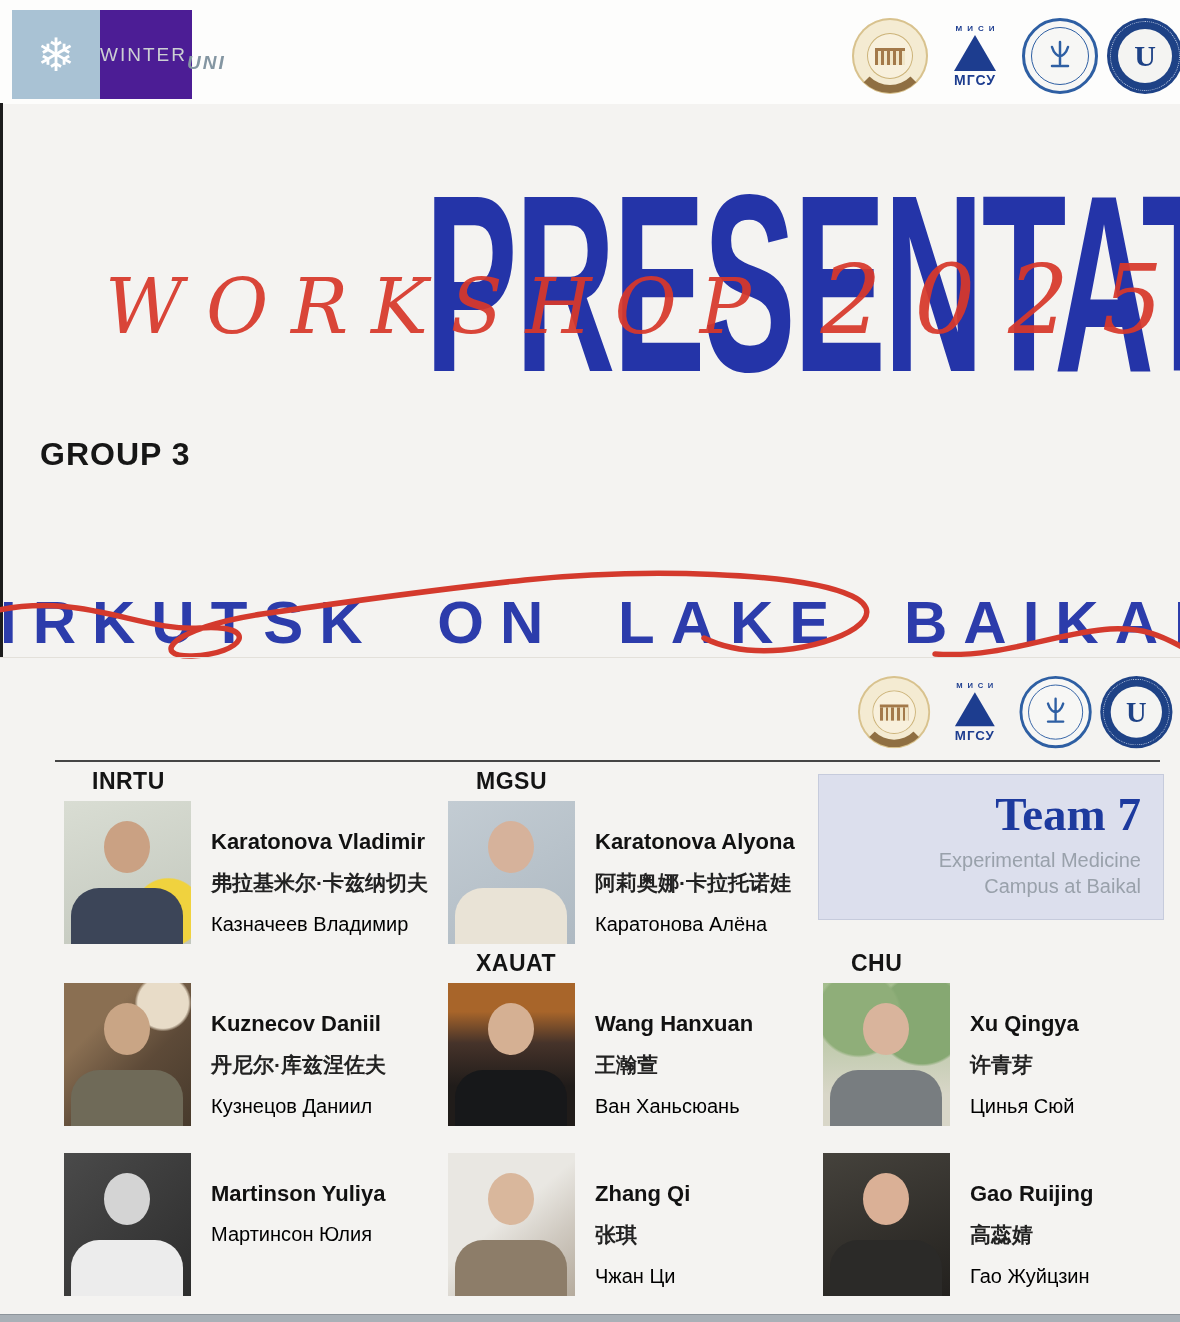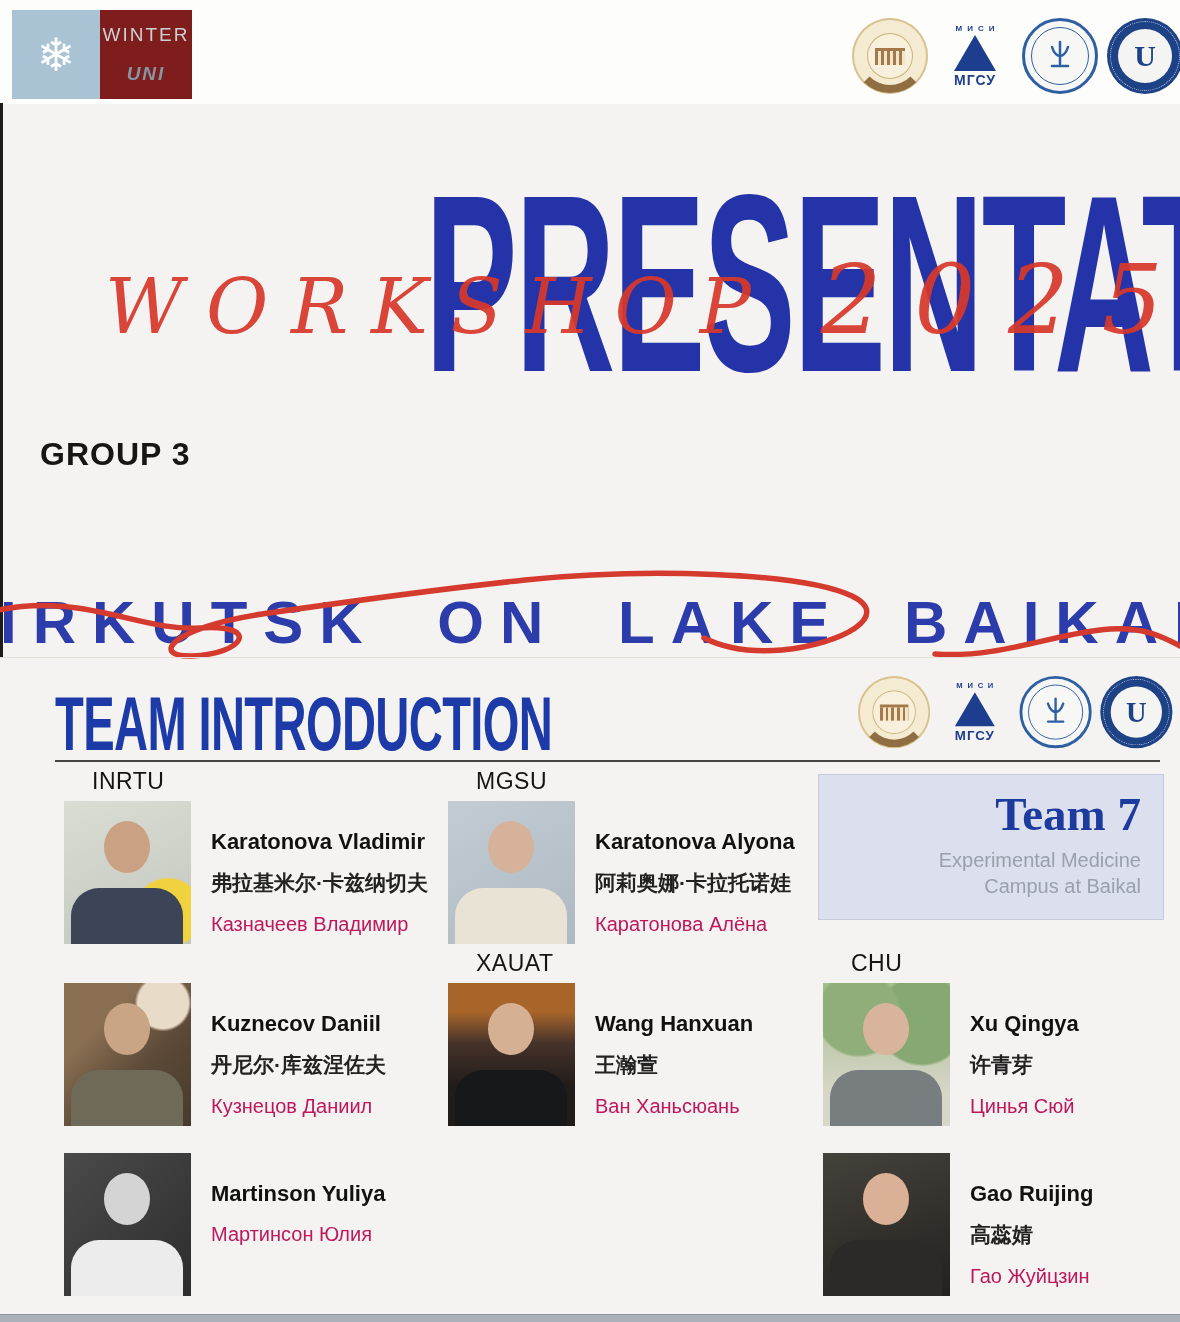--- a/index.html
+++ b/index.html
@@ -7,21 +7,21 @@
   #canvas { position:relative; width:1180px; height:1322px; background:#f4f3f1; overflow:hidden; margin:0 auto; }
 
   
   .top-white { position:absolute; left:0; top:0; width:1180px; height:104px; background:#fdfdfc; }
   .left-edge-line { position:absolute; left:0; top:103px; width:3px; height:554px; background:#1c1c1c; }
   .slide-seam { position:absolute; left:0; top:657px; width:1180px; height:1px; background:#e3e0da; }
 
   .winterlogo { position:absolute; left:12px; top:10px; display:flex; }
   .wl-left { width:88px; height:89px; background:#a9c2d4; display:flex; align-items:center; justify-content:center; }
   .wl-snow { font-size:46px; color:#ffffff; line-height:1; }
-  .wl-right { width:92px; height:89px; background:#7f1d1d; display:flex; flex-direction:column; align-items:center; justify-content:center; }
+  .wl-right { width:92px; height:89px; background:#4c1d95; display:flex; flex-direction:row; align-items:center; justify-content:flex-start; }
   .wl-winter { font-size:19px; font-weight:400; color:#ccd0d3; letter-spacing:2px; }
   .wl-uni { font-size:19px; font-weight:700; font-style:italic; color:#8496a2; letter-spacing:2px; margin-top:17px; }
 
   
   .unilogos { position:absolute; display:flex; gap:9px; align-items:center; }
   .unilogos-s1 { left:852px; top:18px; }
   .unilogos-s2 { left:858px; top:676px; transform:scale(0.95); transform-origin:top left; }
   .logo { width:76px; height:76px; flex:0 0 auto; position:relative; display:flex; align-items:center; justify-content:center; border-radius:50%; }
   .logo-xauat { background:#f4ebd2; box-shadow:inset 0 0 0 2px #d8c28e; }
   .logo-xauat::after { content:""; position:absolute; inset:1px; border-radius:50%; border:8px solid transparent; border-bottom-color:#8f6f42; }
@@ -53,28 +53,28 @@
   
   .team-header { position:absolute; left:55px; top:686px; white-space:nowrap; }
   .team-header span { display:inline-block; font-weight:700; font-size:76px; line-height:1; color:#1d3ba8; transform:scaleX(0.62); transform-origin:left; letter-spacing:-1px; }
   .header-rule { position:absolute; left:55px; top:760px; width:1105px; height:2px; background:#454545; }
 
   .team-box { position:absolute; left:818px; top:774px; width:346px; height:146px; background:#dcdfed; border:1px solid #c6cbdc; padding:14px 22px 0 10px; text-align:right; }
   .team-box-title { font-family:"Liberation Serif", serif; font-weight:700; font-size:47px; color:#1d3a9e; line-height:1.1; }
   .team-box-sub { font-size:20px; color:#99a1ab; line-height:1.32; margin-top:6px; }
 
   .member { position:absolute; display:flex; }
-  .uni-header { position:absolute; top:-33px; left:28px; font-size:23px; font-weight:400; color:#141414; letter-spacing:0.5px; }
+  .uni-header { position:absolute; top:-33px; left:28px; font-size:23px; font-weight:700; color:#141414; letter-spacing:0.5px; }
   .photo { width:127px; height:143px; position:relative; overflow:hidden; flex:0 0 auto; }
   .photo::before { content:""; position:absolute; width:46px; height:52px; border-radius:50%; left:40px; top:20px; background:var(--head); }
   .photo::after { content:""; position:absolute; width:112px; height:62px; border-radius:28px 28px 0 0; left:7px; bottom:-6px; background:var(--body); }
   .mtext { padding:28px 0 0 20px; width:250px; }
   .name-en { font-size:22px; font-weight:700; color:#111; white-space:nowrap; }
   .name-zh { font-size:21px; font-weight:600; color:#222; margin-top:14px; white-space:nowrap; }
-  .name-ru { font-size:20px; color:#be185d; margin-top:16px; white-space:nowrap; }
+  .name-ru { font-size:20px; color:#000000; margin-top:16px; white-space:nowrap; }
 
   .p0 { background:radial-gradient(circle at 82% 78%, #f0d23e 0 22%, transparent 23%), linear-gradient(160deg,#d9ddd3,#c2c7bd); --head:#caa183; --body:#3c4558; }
   .p1 { background:linear-gradient(150deg,#c3ccd3,#aeb9c2); --head:#d6b29b; --body:#e9e3d6; }
   .p2 { background:radial-gradient(circle at 78% 14%, #e8dcc8 0 16%, transparent 18%), linear-gradient(135deg,#8a6f52 0 28%, #5d4a38 60%, #473a2c); --head:#c9a585; --body:#6f6a58; }
   .p3 { background:linear-gradient(180deg,#a8652a 0 20%, #46332a 42%, #201c1a 72%); --head:#d5b093; --body:#17181a; }
   .p4 { background:radial-gradient(circle at 28% 22%, #8fae79 0 28%, transparent 30%), radial-gradient(circle at 78% 26%, #86a872 0 30%, transparent 32%), linear-gradient(180deg,#a3bd8d, #d8d6c8 78%); --head:#d9b49c; --body:#787d80; }
   .p5 { background:linear-gradient(135deg,#4a4a4a,#2d2d2d); --head:#d4d4d4; --body:#ececec; }
   .p6 { background:linear-gradient(140deg,#e9e7e2 0 45%, #cfc9c0 70%, #b5ab9d); --head:#d9b79c; --body:#8d7d69; }
   .p7 { background:linear-gradient(160deg,#45423c,#23211e); --head:#dab096; --body:#2b2a28; }
 
@@ -134,23 +134,20 @@
 
   <div class="location-title">IRKUTSK ON LAKE BAIKAL</div>
 
   <svg class="swirl-svg" viewBox="0 0 1180 140">
     <path d="M -10 60 C 80 38, 140 80, 200 76 C 262 72, 244 102, 192 104 C 150 105, 170 76, 262 62 C 345 50, 430 38, 525 28 C 645 16, 800 20, 852 44 C 893 64, 842 92, 782 98 C 746 101, 720 94, 704 86" stroke="#d43a2d" stroke-width="5.5" fill="none" stroke-linecap="round"></path>
     <path d="M 935 102 C 1000 107, 1058 80, 1110 77 C 1150 75, 1168 88, 1186 97" stroke="#d43a2d" stroke-width="5.5" fill="none" stroke-linecap="round"></path>
   </svg>
 
   <div class="slide-seam"></div>
 
-  <div class="team-header">
-    <span>TEAM INTRODUCTION</span>
-  </div>
   <div class="header-rule"></div>
 
   <div class="unilogos unilogos-s2">
     <div class="logo logo-xauat">
       <div class="xauat-core">
           <div class="xauat-building"></div>
         </div>
     </div>
     <div class="logo logo-mgsu">
       <div class="mgsu-top">МИСИ</div>
@@ -227,20 +224,28 @@
   </div>
 
   <div class="member" style="left:64px; top:1153px;">
     <div class="photo p5"></div>
     <div class="mtext">
       <div class="name-en">Martinson Yuliya</div>
       <div class="name-ru">Мартинсон Юлия</div>
     </div>
   </div>
 
+  <div class="member" style="left:448px; top:1153px;">
+    <div class="photo p6"></div>
+    <div class="mtext">
+      <div class="name-en">Zhang Qi</div>
+      <div class="name-zh">张琪</div>
+      <div class="name-ru">Чжан Ци</div>
+    </div>
+  </div>
 
   <div class="member" style="left:823px; top:1153px;">
     <div class="photo p7"></div>
     <div class="mtext">
       <div class="name-en">Gao Ruijing</div>
       <div class="name-zh">高蕊婧</div>
       <div class="name-ru">Гао Жуйцзин</div>
     </div>
   </div>
 

